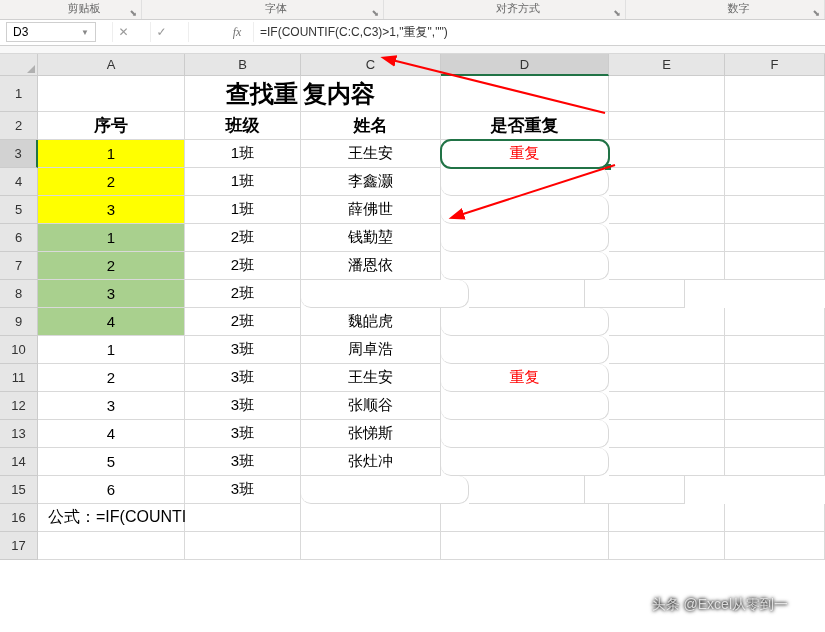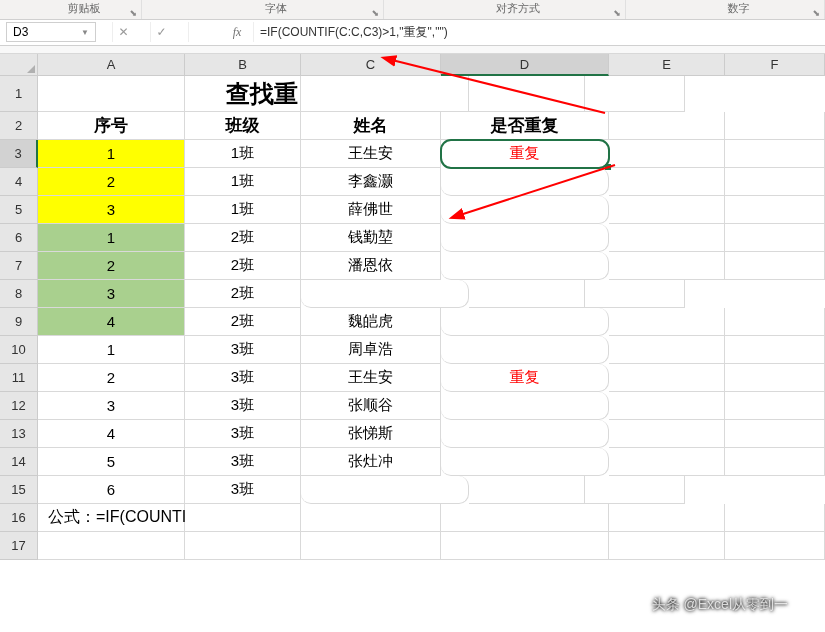--- a/index.html
+++ b/index.html
@@ -86,20 +86,21 @@
     <div class="ch wC">C</div>
     <div class="ch wD sel">D</div>
     <div class="ch wE">E</div>
     <div class="ch wF">F</div>
   </div>
 
   <div class="row r1">
     <div class="rh" style="height:36px">1</div>
     <div class="cell wA"></div>
     <div class="cell wB title-cell">查找重</div>
+    <div class="cell wC title-next">复内容</div>
     <div class="cell wD"></div>
     <div class="cell wE"></div>
     <div class="cell wF"></div>
   </div>
 
   <div class="row r-norm">
     <div class="rh">2</div>
     <div class="cell wA header-cell">序号</div>
     <div class="cell wB header-cell">班级</div>
     <div class="cell wC header-cell">姓名</div>

